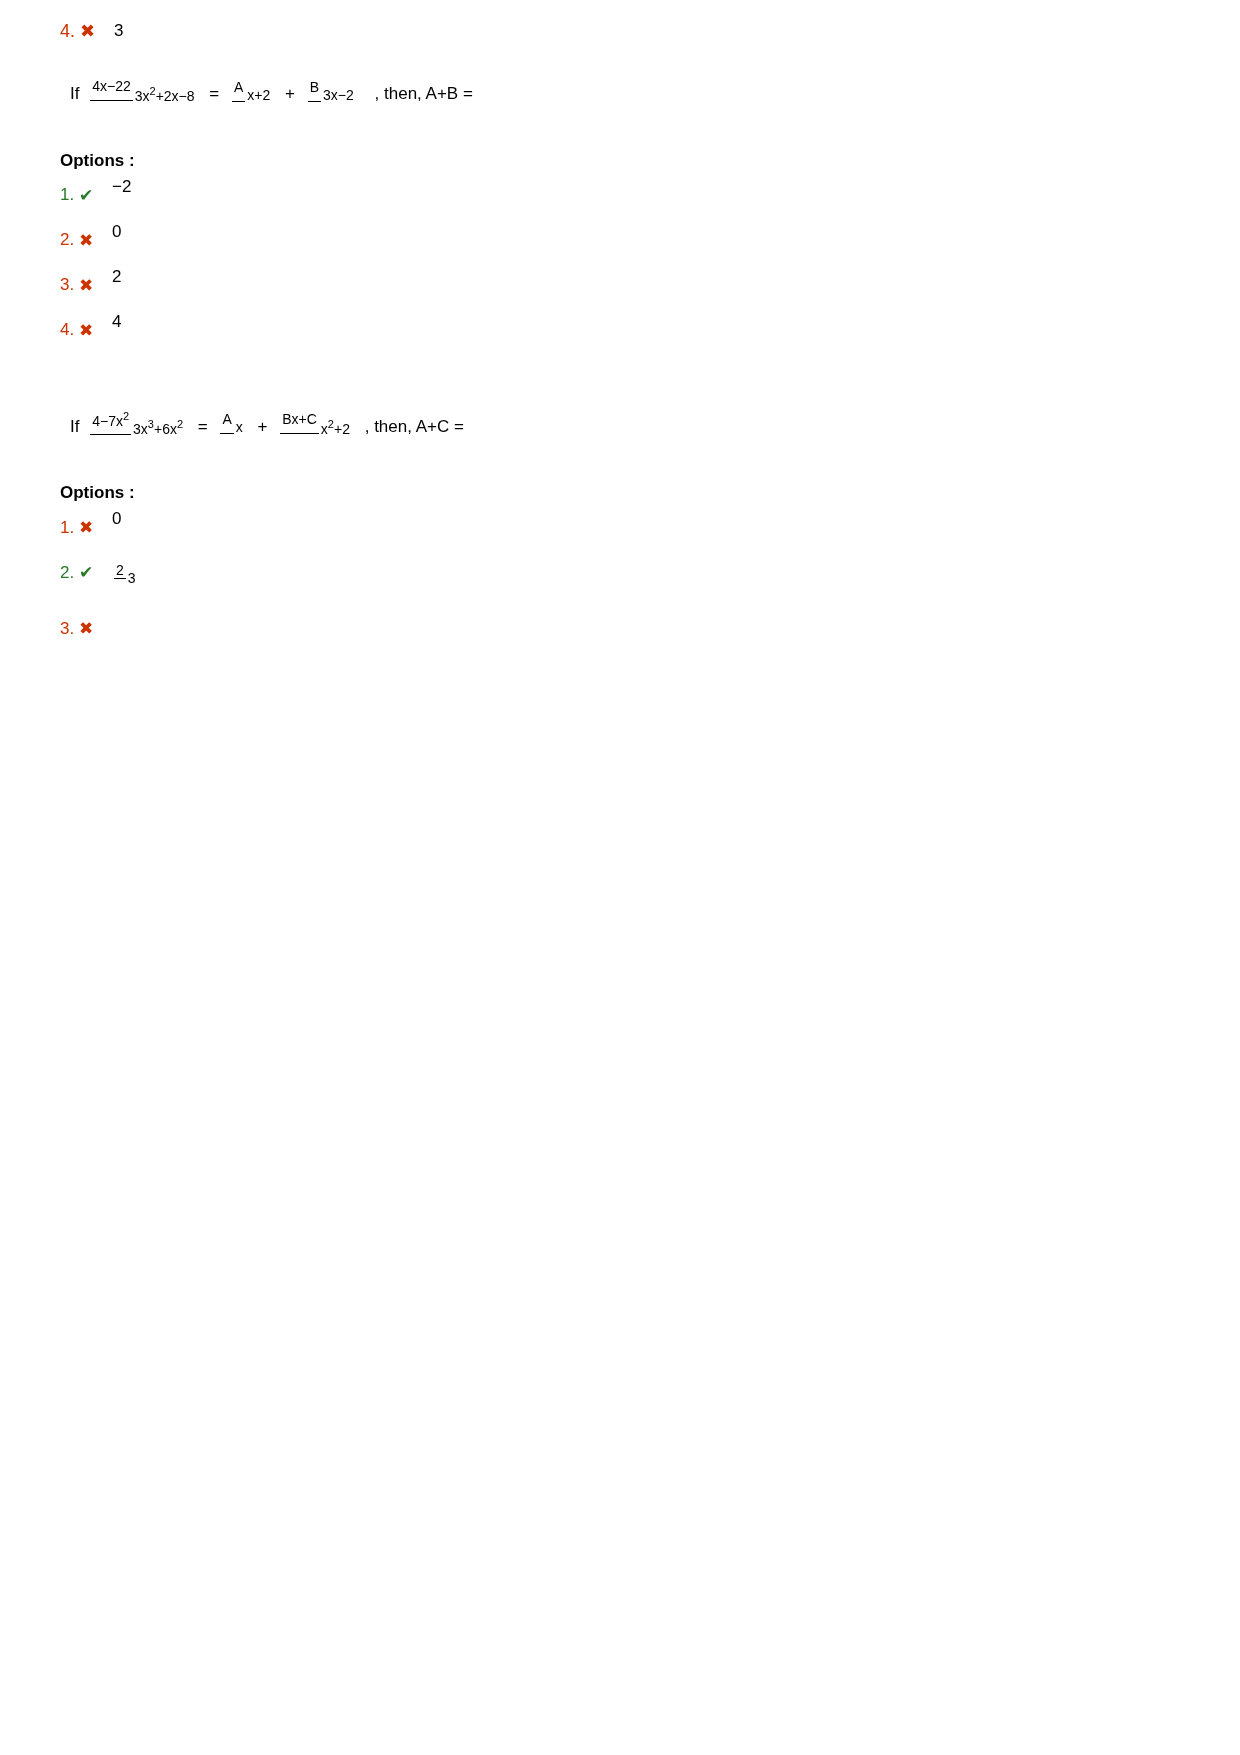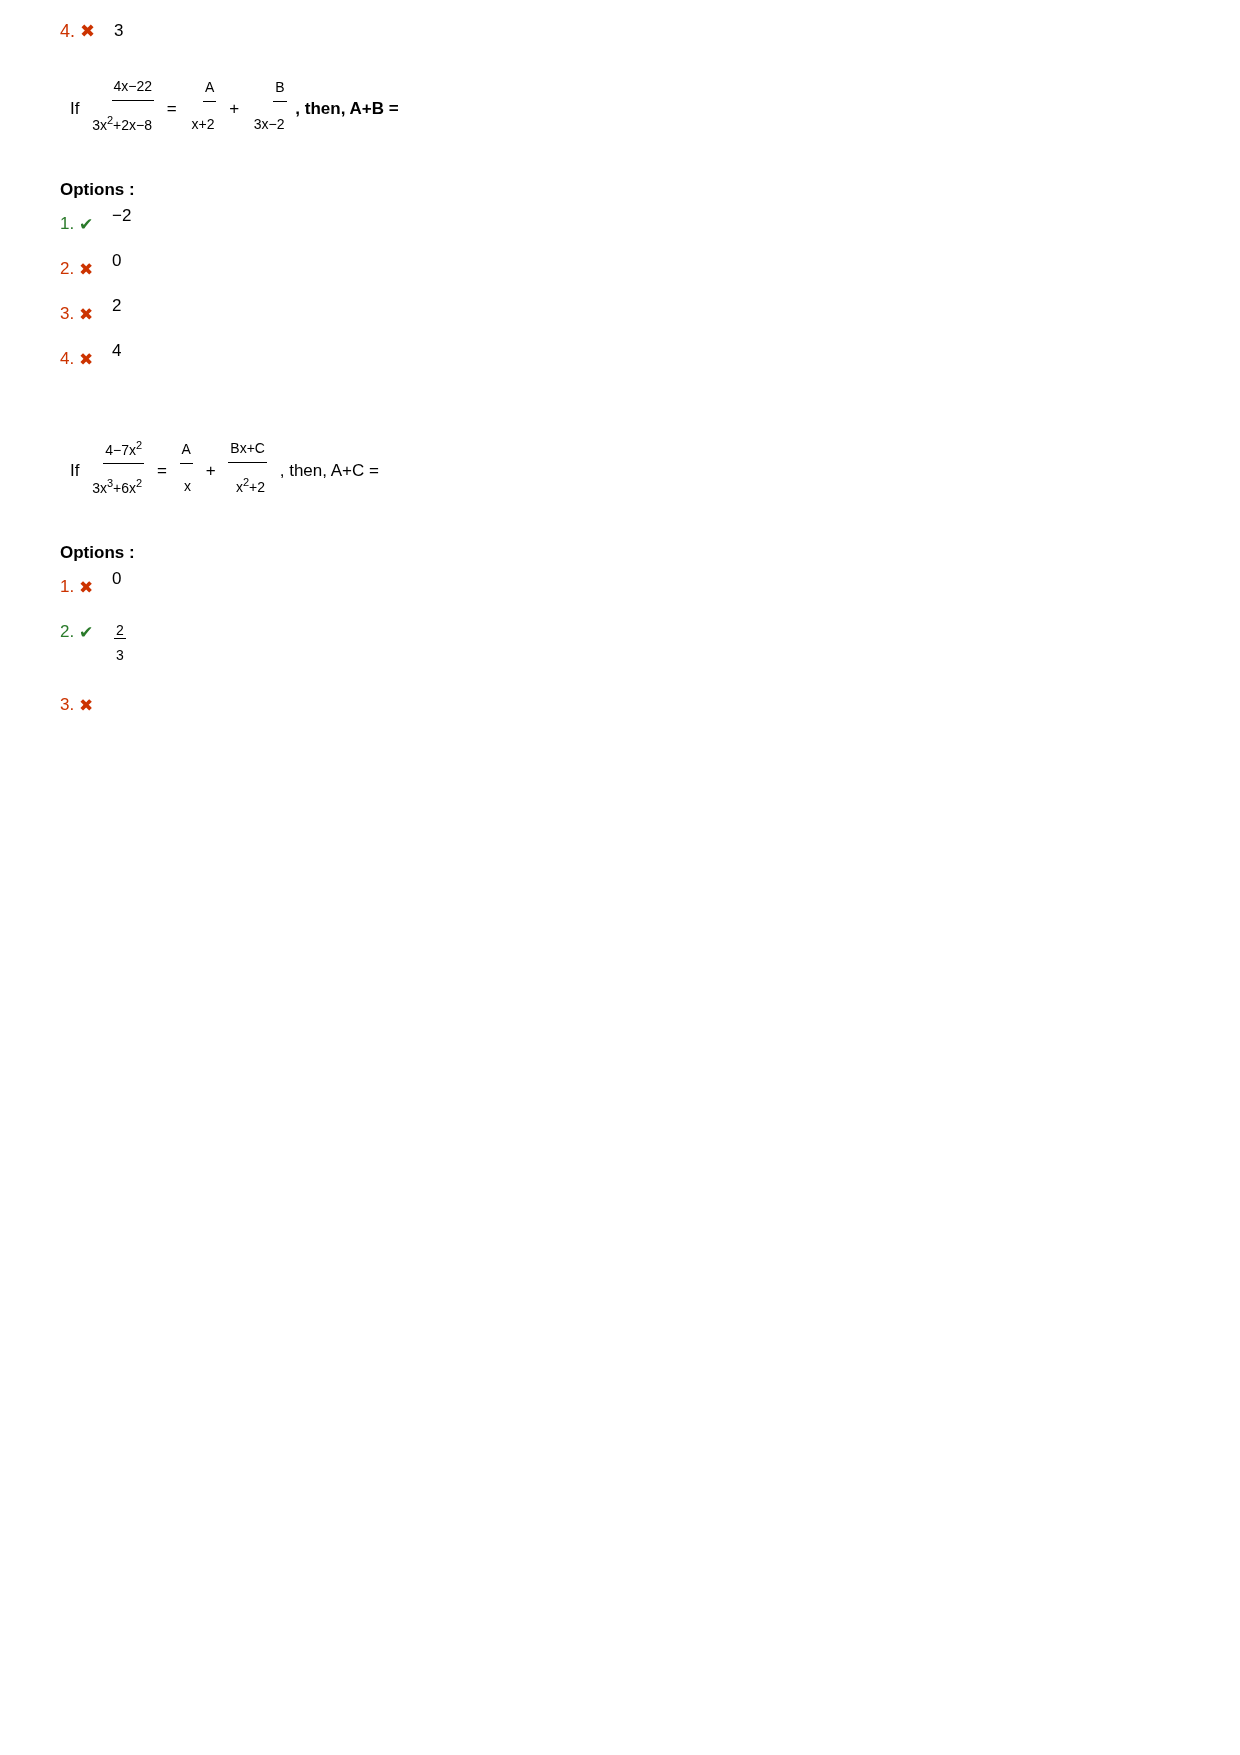--- a/index.html
+++ b/index.html
@@ -48,22 +48,22 @@
       align-items: center;
     }
     .option-num.wrong { color: #cc3300; }
     .option-num.correct { color: #2a7a2a; }
     .option-value {
       font-size: 17px;
       margin-left: 2px;
     }
     .fraction {
       display: inline-flex;
-      flex-direction: column;
-      align-items: flex-end;
+      flex-direction: row;
+      align-items: flex-start;
       vertical-align: middle;
       font-size: 14px;
       margin: 0 2px;
     }
     .fraction .num {
       border-bottom: 1px solid #000;
       padding: 0 2px;
       text-align: center;
     }
     .fraction .den {
@@ -96,21 +96,21 @@
     <span style="margin: 0 6px;">=</span>
     <span class="fraction">
       <span class="num">A</span>
       <span class="den">x+2</span>
     </span>
     <span style="margin: 0 6px;">+</span>
     <span class="fraction">
       <span class="num">B</span>
       <span class="den">3x−2</span>
     </span>
-    <span style="margin-left:2px;font-weight:bold;">, then, A+B =</span>
+    <span style="margin-left:12px;">, then, A+B =</span>
   </div>
 
   <div class="options-label">Options :</div>
 
   <div class="option-row">
     <span class="option-num correct">
       1.&nbsp;<span style="color:#2a7a2a;">✔</span>
     </span>
     <span class="option-value" style="margin-left:6px; position:relative; top:-8px;">−2</span>
   </div>

